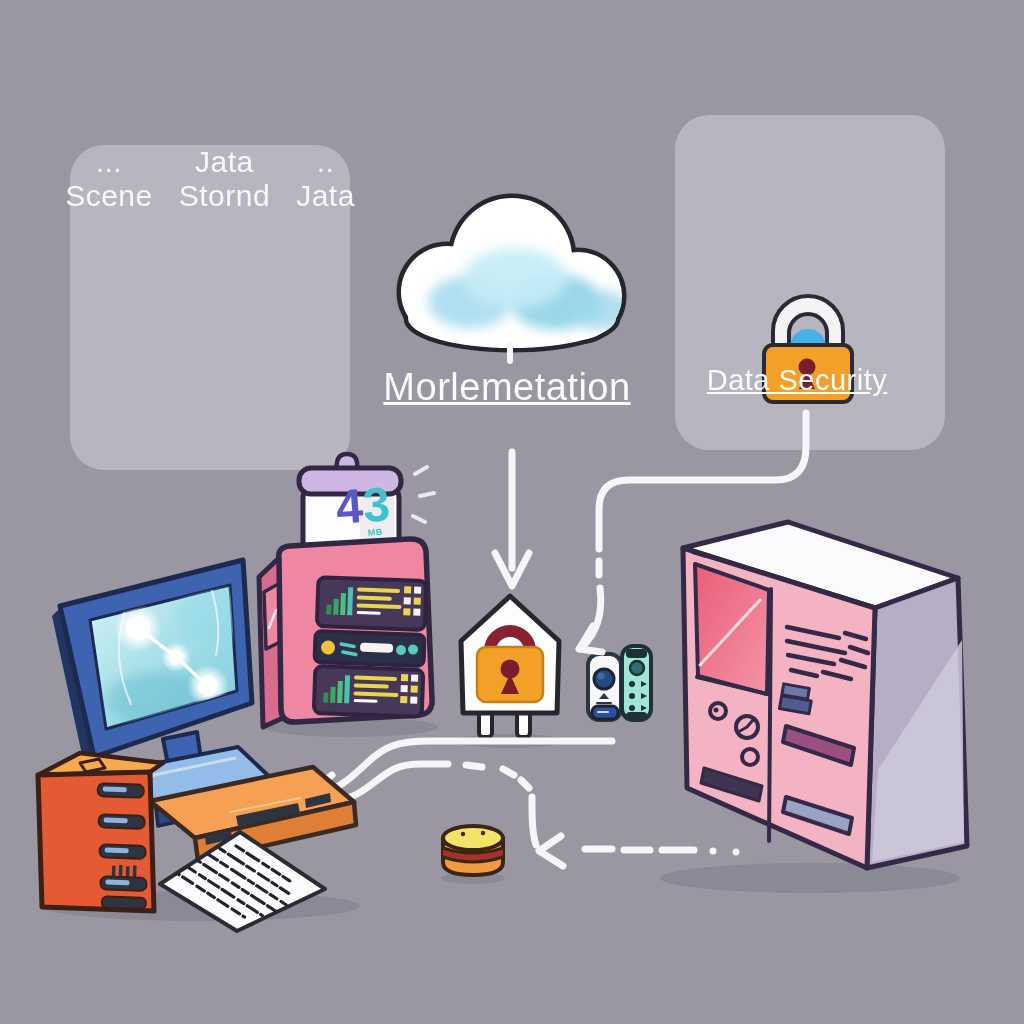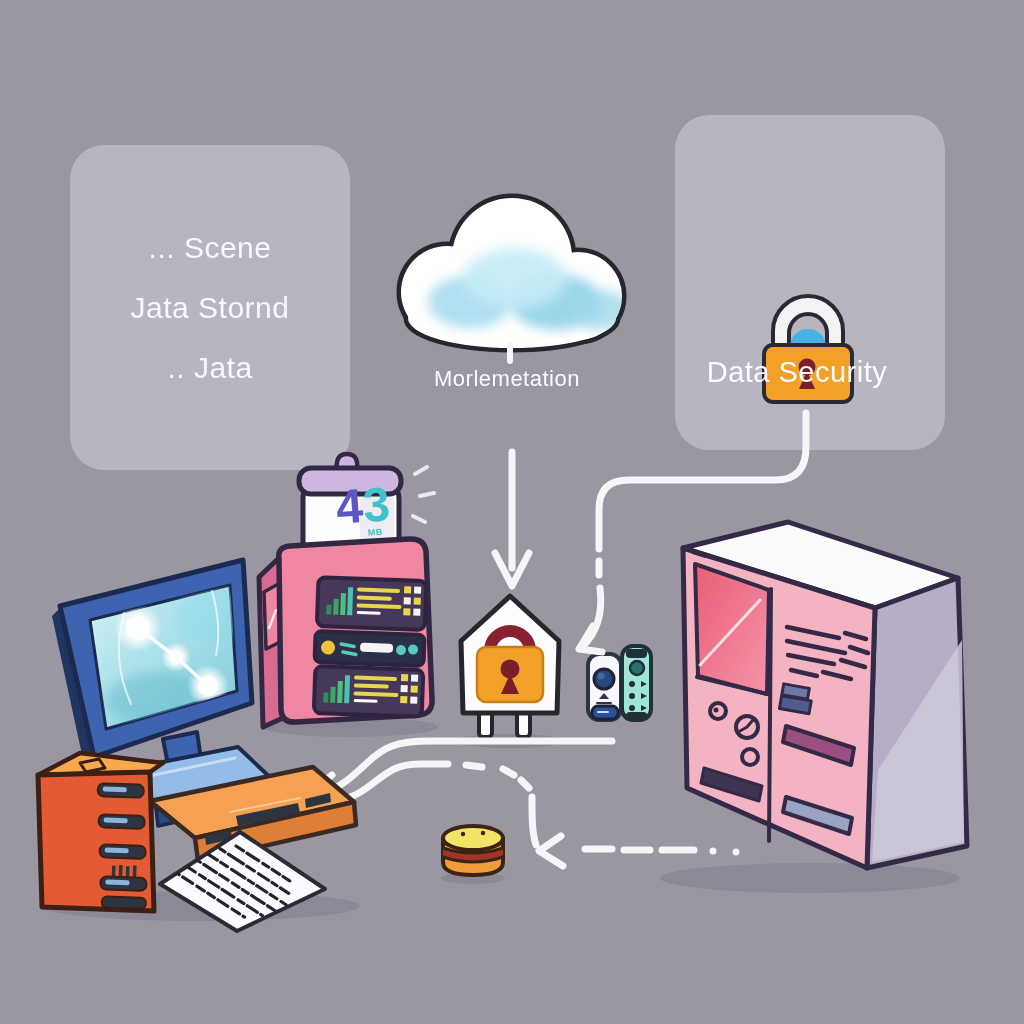--- a/index.html
+++ b/index.html
@@ -1,27 +1,27 @@
 <!DOCTYPE html>
 <html><head>
 <meta charset="utf-8">
 <style>
   html,body{margin:0;padding:0;}
   body{width:1024px;height:1024px;background:#9a97a2;position:relative;overflow:hidden;
        font-family:"Liberation Sans", sans-serif;}
   .panel{position:absolute;background:rgba(219,217,226,0.45);border-radius:34px;z-index:1;}
-  #left-panel{left:70px;top:145px;width:280px;height:325px;display:flex;flex-direction:column;
+  #left-panel{left:70px;top:145px;width:280px;height:325px;display:flex;flex-direction:row;
       justify-content:center;gap:26px;}
   #right-panel{left:675px;top:115px;width:270px;height:335px;}
   .info-line{color:#f8f7fa;font-size:30px;text-align:center;letter-spacing:.5px;}
   svg.art{position:absolute;left:0;top:0;z-index:2;}
   svg.art *{stroke-linejoin:round;stroke-linecap:round;}
   .label{position:absolute;z-index:3;color:#fbfafd;text-align:center;letter-spacing:.5px;}
-  #cloud-label{left:377px;top:366px;width:260px;font-size:22px;}
-  #security-label{left:667px;top:356px;width:260px;font-size:29px;}
+  #cloud-label{left:377px;top:366px;width:260px;font-size:38px;text-decoration:underline;}
+  #security-label{left:667px;top:364px;width:260px;font-size:29px;text-decoration:underline;}
   #jar-value{left:336px;top:482px;z-index:3;transform:rotate(-4deg);font-weight:600;line-height:1;}
   #jar-value .d0{font-size:48px;color:#5b58c6;}
   #jar-value .d1{font-size:48px;color:#3fc3ca;}
   #jar-unit{position:absolute;left:30px;top:47px;font-size:9px;color:#3fc3ca;font-weight:700;}
 </style>
 </head>
 <body>
 
 <div class="panel" id="left-panel">
   <div class="info-line">... Scene</div>

